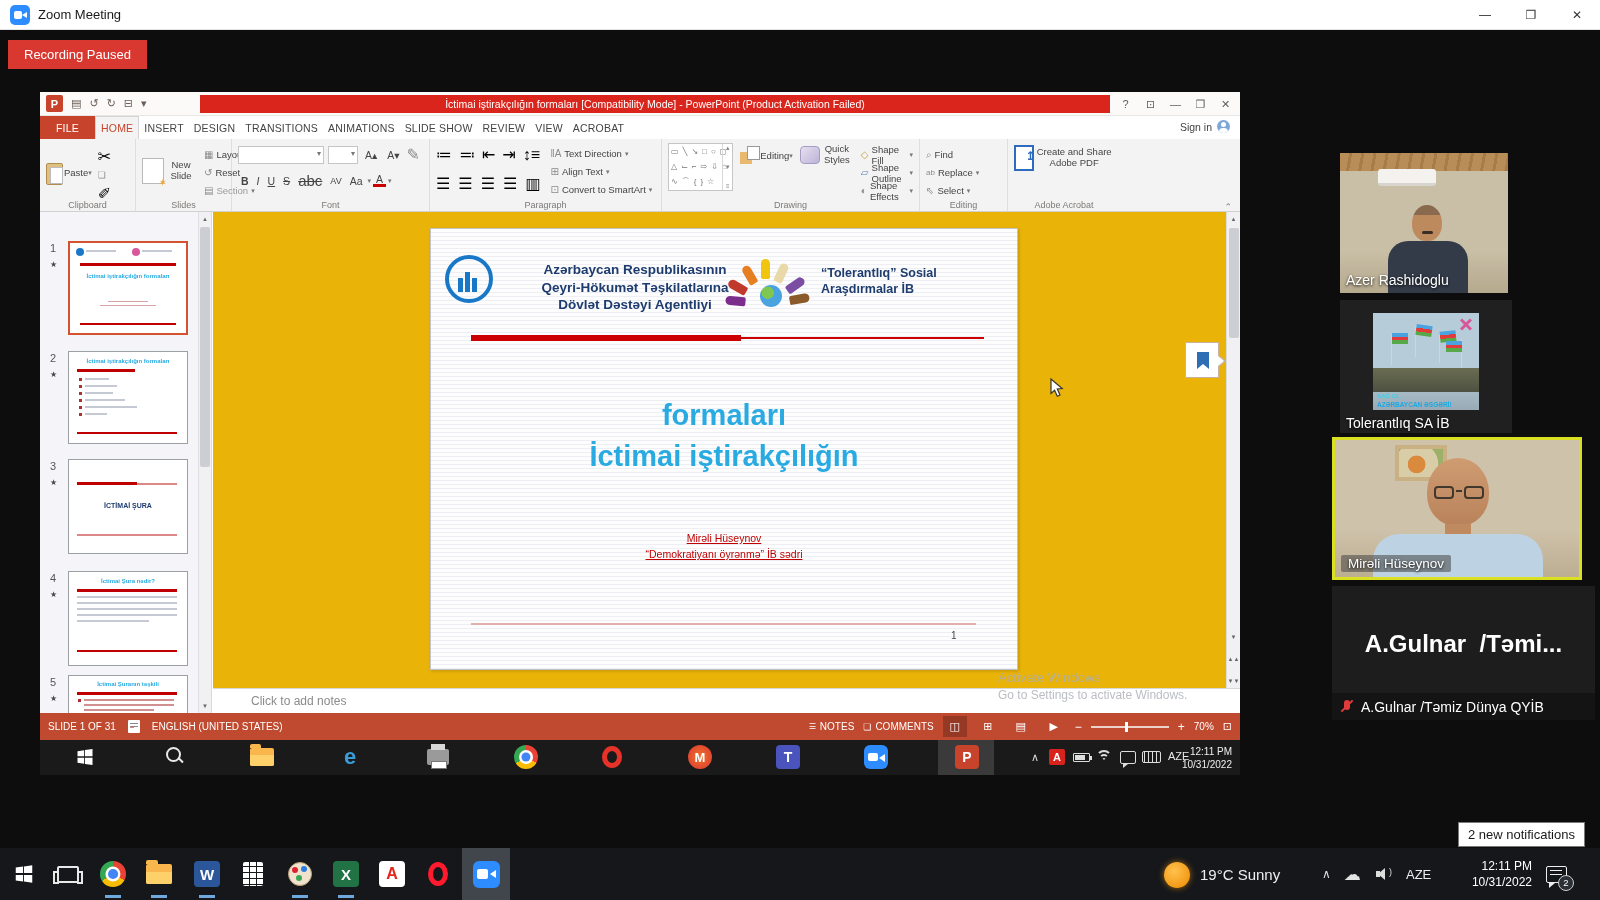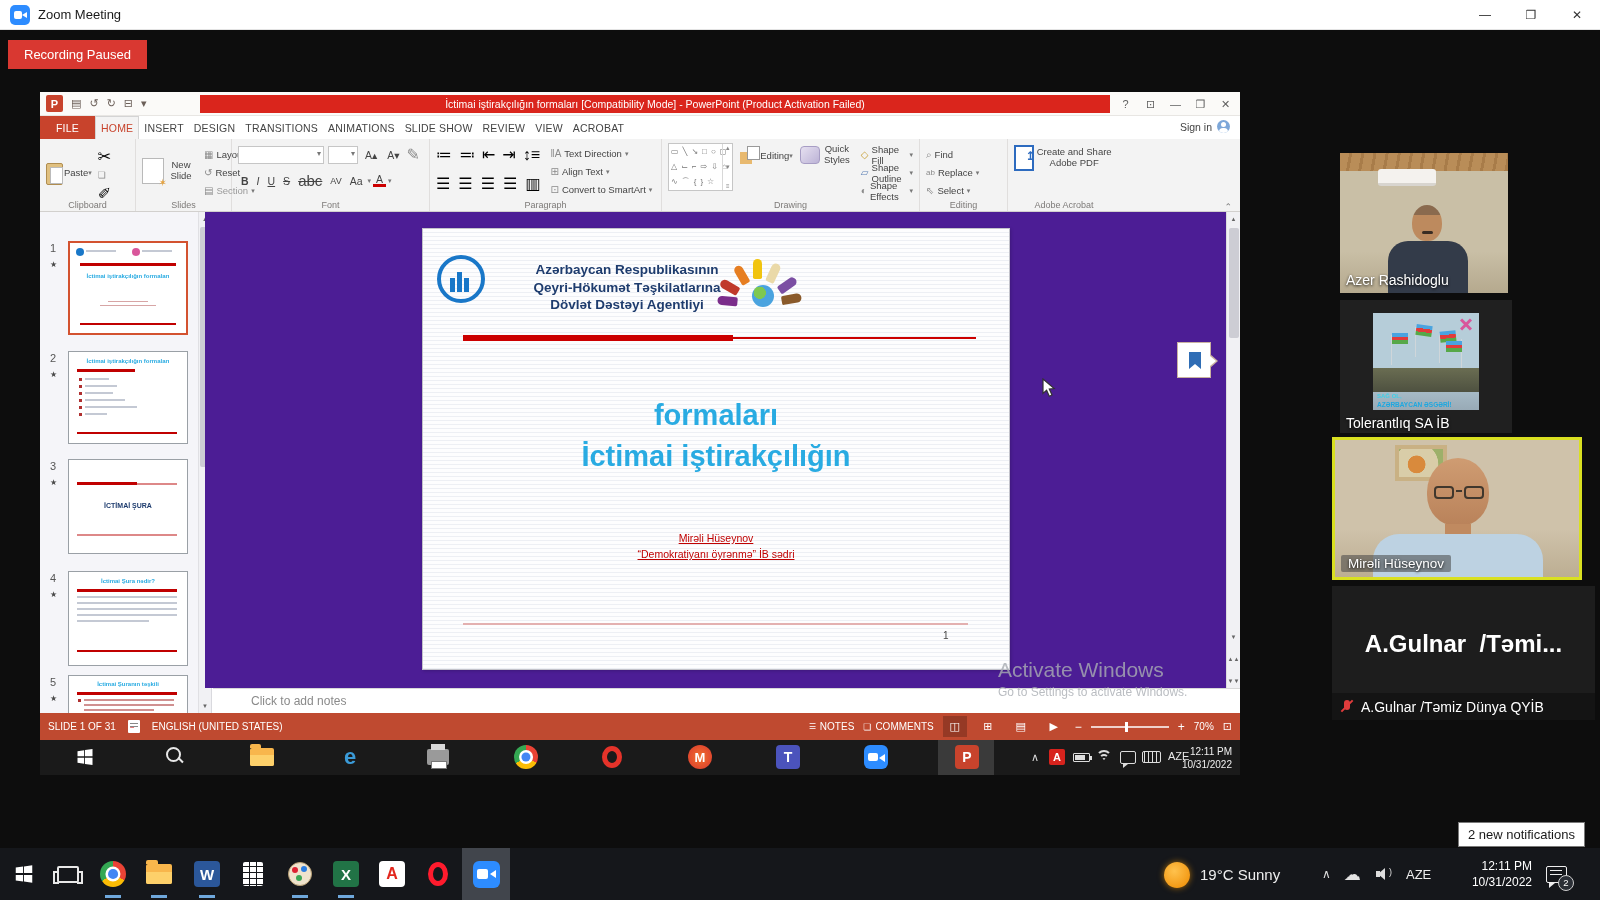--- a/index.html
+++ b/index.html
@@ -117,21 +117,21 @@
   .t-minilogo { position:absolute; border-radius:50%; }
   .panel-scroll { position:absolute; right:0; top:0; width:13px; height:100%; background:#f1f1f4;
     border-left:1px solid #e0e0e4; }
   .panel-scroll .up,.panel-scroll .dn { position:absolute; left:0; width:100%; height:14px;
     font-size:6px; color:#666; text-align:center; line-height:14px; background:#f1f1f4; }
   .panel-scroll .up { top:0; } .panel-scroll .dn { bottom:0; }
   .panel-scroll .pthumb { position:absolute; left:1px; width:10px; top:15px; height:240px;
     background:#cdcdd4; border-radius:2px; }
 
   
-  .editor { position:absolute; left:165px; top:120px; right:14px; height:476px; background:#4c1d95; }
+  .editor { position:absolute; left:173px; top:120px; right:14px; height:476px; background:#eab308; }
   .canvas { position:absolute; left:217px; top:16px; width:588px; height:442px; background:#fff;
     border:1px solid #c3c3ca; box-shadow:1px 1px 3px rgba(0,0,0,.18);
     background-image:repeating-linear-gradient(180deg,#fdfdfe 0px,#fdfdfe 3px,#edeff4 3px,#edeff4 4px); }
   .org-logo { position:absolute; left:14px; top:26px; width:48px; height:48px; border:4px solid #1977c8;
     border-radius:50%; }
   .org-logo i { position:absolute; bottom:7px; width:5px; background:#1977c8; }
   .org-left { position:absolute; left:68px; top:32px; width:272px; text-align:center;
     color:#1e3c6e; font-weight:bold; font-size:13.5px; line-height:1.3; }
   .hands-logo { position:absolute; left:300px; top:30px; width:78px; height:50px; }
   .hands-logo .globe { position:absolute; left:29px; top:26px; width:22px; height:22px; border-radius:50%;
@@ -165,21 +165,21 @@
     font-size:6px; color:#666; line-height:14px; }
   .edit-scroll .ethumb { position:absolute; left:2px; top:16px; width:10px; height:110px; background:#cdcdd4; border-radius:2px; }
 
   .cursor-arrow { position:absolute; left:835px; top:166px; z-index:40; }
 
   
   .notes-bar { position:absolute; left:173px; top:596px; right:0; height:25px; background:#fff;
     border-top:1px solid #d8d8d8; display:flex; align-items:center; }
   .notes-bar span { margin-left:38px; font-size:12px; color:#8a8a8a; }
   .watermark { position:absolute; left:958px; top:566px; z-index:30; pointer-events:none; color:#a9adb3; }
-  .watermark .w1 { font-size:21px; opacity:.8; }
+  .watermark .w1 { font-size:13px; opacity:.8;margin-top:12px; }
   .watermark .w2 { font-size:12px; opacity:.8; margin-top:3px; }
   .statusbar { position:absolute; left:0; top:621px; width:100%; height:27px; background:#bf4a30;
     color:#fff; display:flex; align-items:center; font-size:10px; }
   .sb-left { display:flex; align-items:center; gap:12px; margin-left:8px; }
   .spell-icon { width:12px; height:13px; background:#fff; border-radius:1px; position:relative; }
   .spell-icon::before { content:""; position:absolute; left:2px; top:3px; width:8px; height:1px;
     background:#888; box-shadow:0 3px 0 #888; }
   .spell-icon::after { content:"~"; position:absolute; left:2px; top:3px; color:#c00; font-size:8px; }
   .sb-right { margin-left:auto; display:flex; align-items:center; gap:9px; margin-right:8px; }
   .sb-item { display:flex; align-items:center; gap:4px; }
@@ -669,20 +669,24 @@
             <div class="hands-logo">
               <span class="hand" style="left:2px;top:18px;background:#c0392b;transform:rotate(-60deg)"></span>
               <span class="hand" style="left:14px;top:6px;background:#e67e22;transform:rotate(-30deg)"></span>
               <span class="hand" style="left:30px;top:0;background:#f1c40f"></span>
               <span class="hand" style="left:46px;top:4px;background:#ead9a8;transform:rotate(25deg)"></span>
               <span class="hand" style="left:60px;top:16px;background:#7b4ea3;transform:rotate(55deg)"></span>
               <span class="hand" style="left:64px;top:30px;background:#8a5a2b;transform:rotate(80deg)"></span>
               <span class="hand" style="left:0px;top:32px;background:#7b2d8b;transform:rotate(-85deg)"></span>
               <span class="globe"></span>
             </div>
+            <div class="org-right">
+              <div>“Tolerantlıq” Sosial</div>
+              <div>Araşdırmalar İB</div>
+            </div>
             <div class="bar-thick"></div>
             <div class="bar-thin"></div>
             <div class="slide-title">
               <div>formaları</div>
               <div>İctimai iştirakçılığın</div>
             </div>
             <div class="slide-author">Mirəli Hüseynov</div>
             <div class="slide-role">“Demokratiyanı öyrənmə” İB sədri</div>
             <div class="bar-bottom"></div>
             <div class="page-num">1</div>

